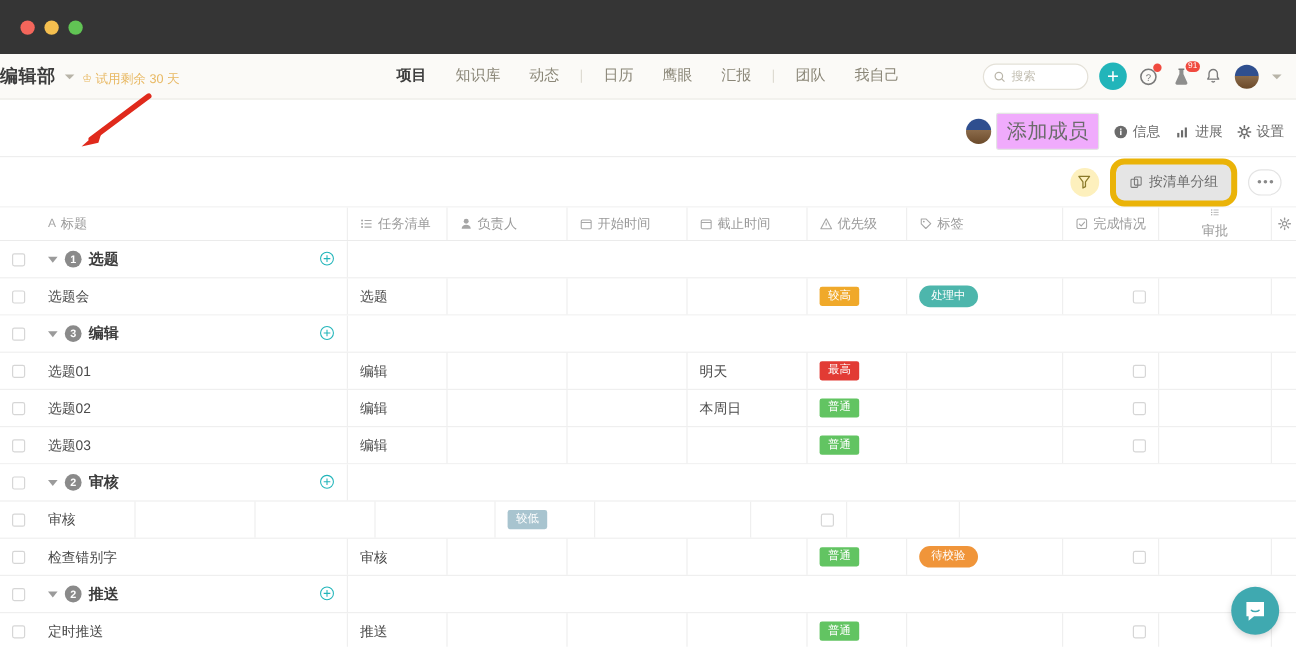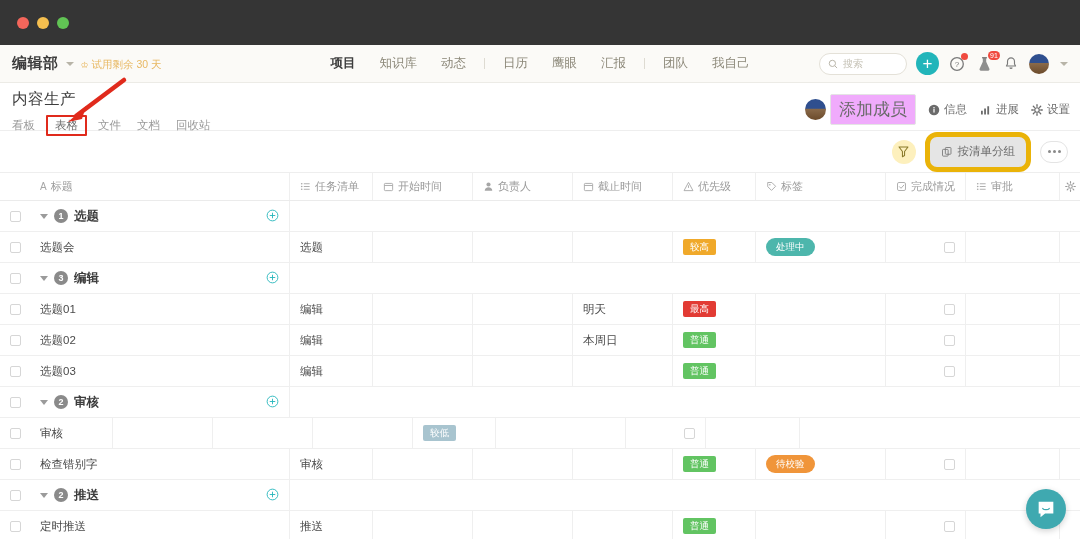--- a/index.html
+++ b/index.html
@@ -21,21 +21,21 @@
   .tl-red { background: #f4665b; }
   .tl-yellow { background: #f5bf4f; }
   .tl-green { background: #61c454; }
 
   
   .gnav {
     height: 38px; background: #fbfaf7; border-bottom: 1px solid #ecebe6;
     display: flex; align-items: center; position: relative;
   }
   .org {
-    display: flex; align-items: baseline; padding-left: 12px; gap: 5px;
+    display: flex; align-items: baseline; gap: 5px;
   }
   .org-name { font-size: 15px; font-weight: bold; color: #3d3d3d; letter-spacing: .5px; }
   .caret-sm {
     width: 0; height: 0; border-left: 4px solid transparent; border-right: 4px solid transparent;
     border-top: 4px solid #b8b4a8; align-self: center; margin: 0 2px;
   }
   .trial { font-size: 10.5px; color: #e8b862; display: flex; align-items: center; gap: 3px; }
   .trial-ico { font-size: 9px; }
 
   .gmenu {
@@ -138,21 +138,21 @@
   .thead .tcell { color: #9a9a9a; font-size: 11px; gap: 4px; }
   .c-check { width: 30px; border-right: none; justify-content: center; padding: 0; }
   .c-title { width: 260px; }
   .c-list  { width: 83px; }
   .c-owner { width: 100px; }
   .c-start { width: 100px; }
   .c-due   { width: 100px; }
   .c-prio  { width: 83px; }
   .c-tag   { width: 130px; }
   .c-done  { width: 80px; justify-content: flex-end; }
-  .c-appr  { width: 94px; }
+  .c-appr  { width: 94px; flex-direction: column; }
   .c-gear  { width: 20px; border-right: none; justify-content: center; padding: 0; }
 
   .chk {
     width: 11px; height: 11px; border: 1px solid #d6d6d6; border-radius: 2px; background: #fff;
     cursor: pointer;
   }
   .grow-cell { display: flex; align-items: center; gap: 6px; width: 100%; }
   .caret-dn {
     width: 0; height: 0; border-left: 4px solid transparent; border-right: 4px solid transparent;
     border-top: 5px solid #9b9b9b; cursor: pointer;
@@ -249,30 +249,20 @@
           <path d="M8 1.6a4 4 0 0 0-4 4v3l-1.2 2.2h10.4L12 8.6v-3a4 4 0 0 0-4-4z" fill="none" stroke="#7a7a7a" stroke-width="1.3" stroke-linejoin="round"></path>
           <path d="M6.6 12.6a1.5 1.5 0 0 0 2.8 0" fill="none" stroke="#7a7a7a" stroke-width="1.3"></path>
         </svg>
       </div>
       <div class="avatar-g"></div>
       <span class="caret-sm"></span>
     </div>
   </div>
 
   <div class="phead">
-    <div class="phead-left">
-      <div class="ptitle">内容生产</div>
-      <div class="ptabs" id="ptabs">
-          <div class="ptab">看板</div>
-          <div class="ptab boxed">表格</div>
-          <div class="ptab">文件</div>
-          <div class="ptab">文档</div>
-          <div class="ptab">回收站</div>
-        </div>
-    </div>
     <div class="phead-right">
       <div class="member-grp">
         <div class="avatar-p"></div>
         <div class="add-member">添加成员</div>
       </div>
       <div class="hact">
         <svg width="12" height="12" viewBox="0 0 16 16">
           <circle cx="8" cy="8" r="7" fill="#6b6b6b"></circle>
           <rect x="7.2" y="6.4" width="1.6" height="5" fill="#fff"></rect>
           <rect x="7.2" y="4" width="1.6" height="1.7" fill="#fff"></rect>
@@ -337,33 +327,33 @@
           <svg width="11" height="11" viewBox="0 0 16 16">
             <circle cx="2.5" cy="4" r="1.2" fill="#a6a6a6"></circle>
             <circle cx="2.5" cy="8" r="1.2" fill="#a6a6a6"></circle>
             <circle cx="2.5" cy="12" r="1.2" fill="#a6a6a6"></circle>
             <line x1="5.5" y1="4" x2="14" y2="4" stroke="#a6a6a6" stroke-width="1.3"></line>
             <line x1="5.5" y1="8" x2="14" y2="8" stroke="#a6a6a6" stroke-width="1.3"></line>
             <line x1="5.5" y1="12" x2="14" y2="12" stroke="#a6a6a6" stroke-width="1.3"></line>
           </svg>
           <span>任务清单</span>
         </div>
+        <div class="tcell c-owner">
+          <svg width="11" height="11" viewBox="0 0 16 16">
+            <circle cx="8" cy="5" r="3" fill="#a6a6a6"></circle>
+            <path d="M2.5 14c0-3.2 2.5-5 5.5-5s5.5 1.8 5.5 5z" fill="#a6a6a6"></path>
+          </svg>
+          <span>负责人</span>
+        </div>
         <div class="tcell c-start">
           <svg width="11" height="11" viewBox="0 0 16 16">
             <rect x="2" y="3.5" width="12" height="10.5" rx="1.3" fill="none" stroke="#a6a6a6" stroke-width="1.3"></rect>
             <line x1="2" y1="6.5" x2="14" y2="6.5" stroke="#a6a6a6" stroke-width="1.3"></line>
           </svg>
           <span>开始时间</span>
-        </div>
-        <div class="tcell c-owner">
-          <svg width="11" height="11" viewBox="0 0 16 16">
-            <circle cx="8" cy="5" r="3" fill="#a6a6a6"></circle>
-            <path d="M2.5 14c0-3.2 2.5-5 5.5-5s5.5 1.8 5.5 5z" fill="#a6a6a6"></path>
-          </svg>
-          <span>负责人</span>
         </div>
         <div class="tcell c-due">
           <svg width="11" height="11" viewBox="0 0 16 16">
             <rect x="2" y="3.5" width="12" height="10.5" rx="1.3" fill="none" stroke="#a6a6a6" stroke-width="1.3"></rect>
             <line x1="2" y1="6.5" x2="14" y2="6.5" stroke="#a6a6a6" stroke-width="1.3"></line>
           </svg>
           <span>截止时间</span>
         </div>
         <div class="tcell c-prio">
           <svg width="11" height="11" viewBox="0 0 16 16">

